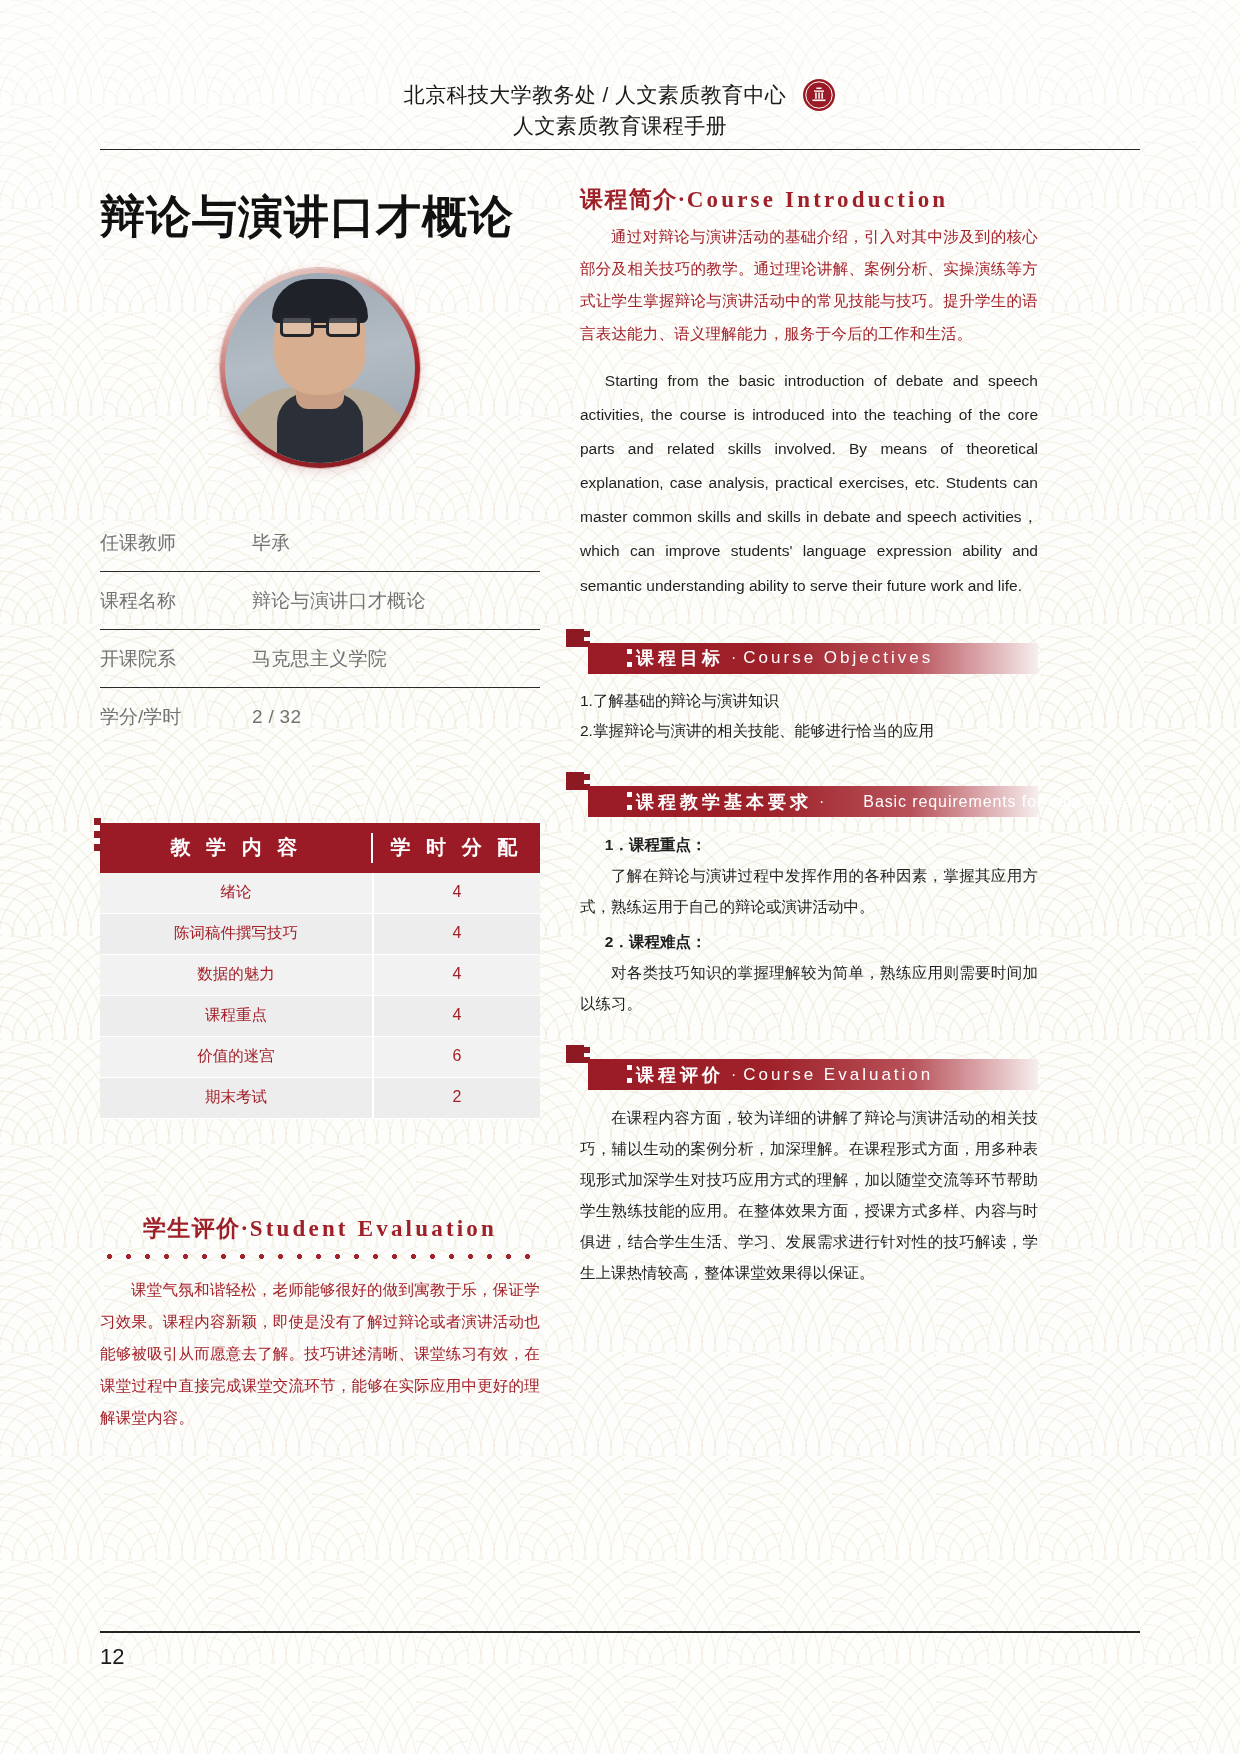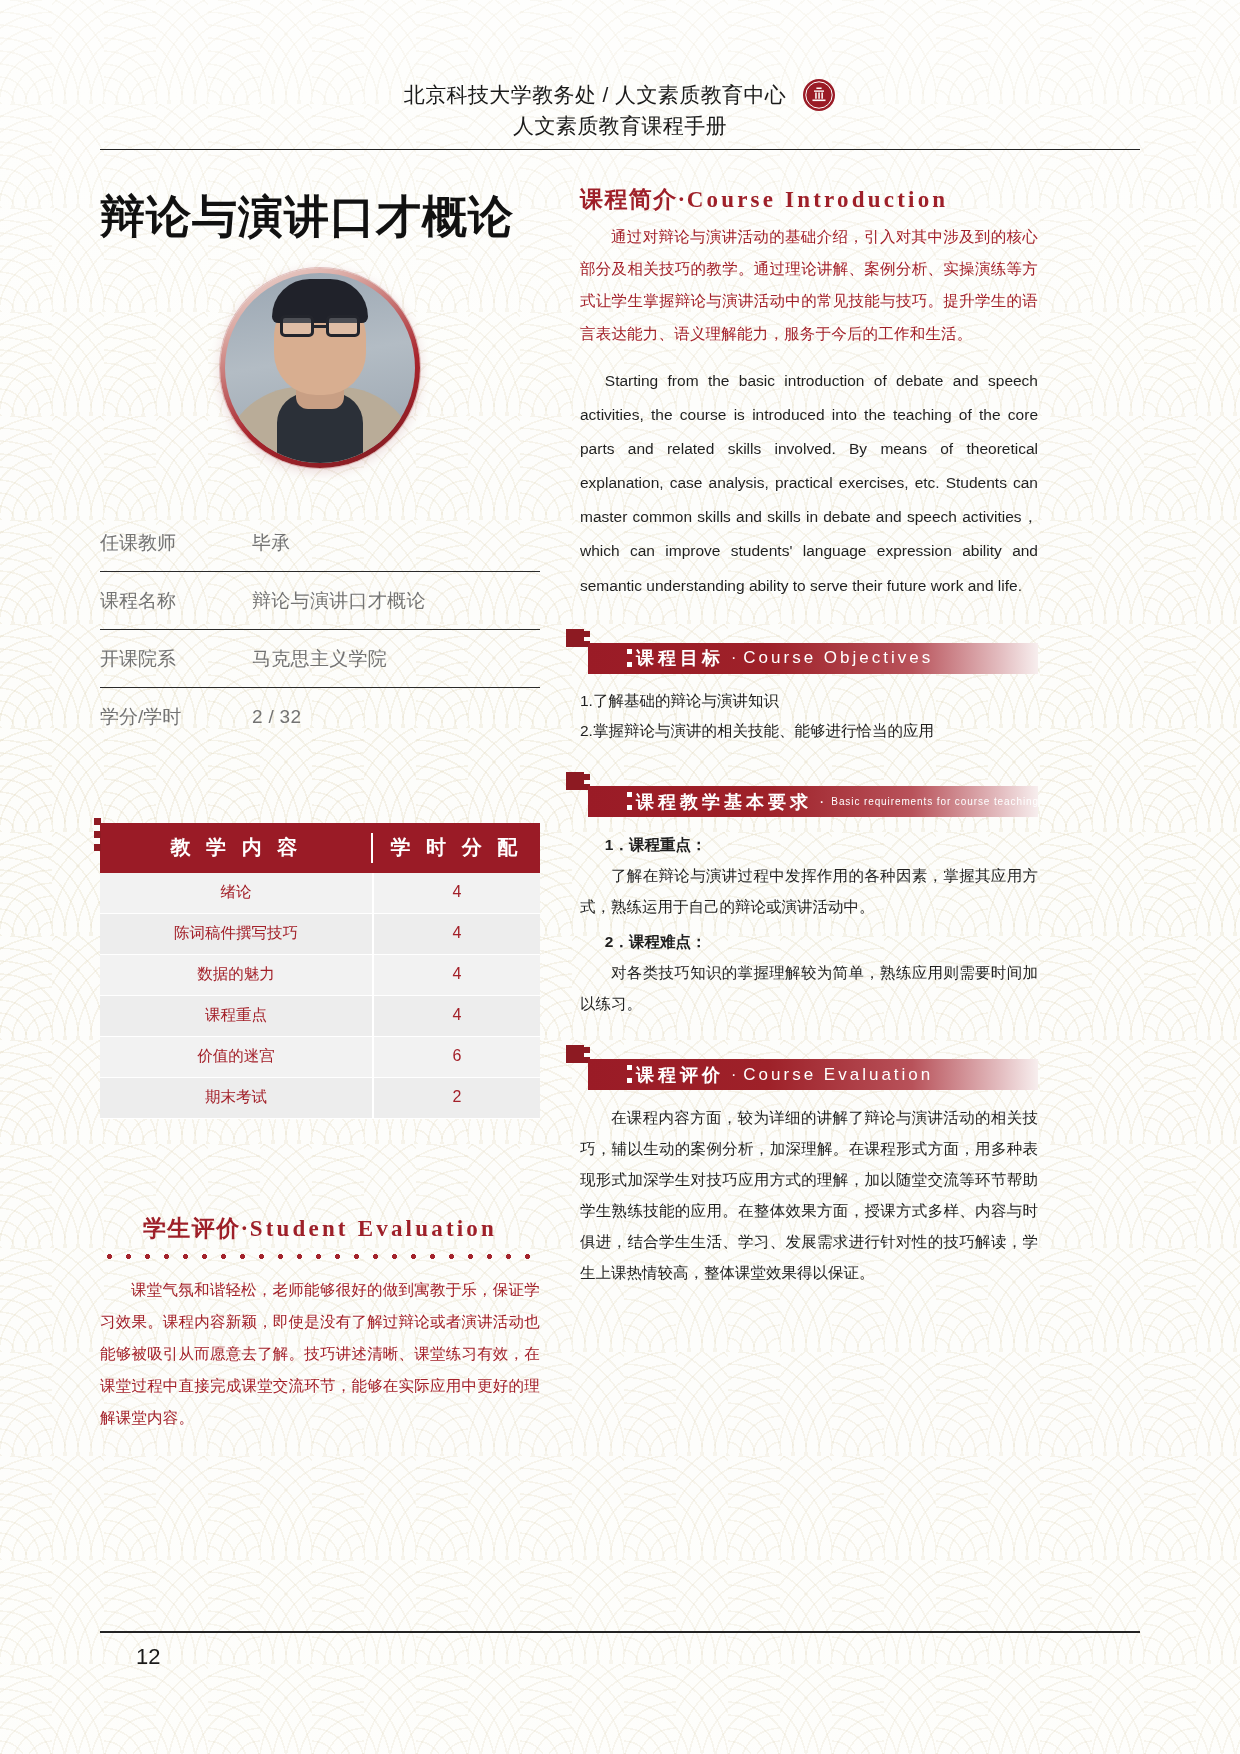--- a/index.html
+++ b/index.html
@@ -388,22 +388,23 @@
     font-size: 16px;
     padding: 0 7px;
   }
   .banner-en {
     color: #ffffff;
     font-size: 17px;
     letter-spacing: 3px;
     white-space: nowrap;
   }
   .banner-en.small {
-    font-size: 10px;
+    font-size: 16px;
     letter-spacing: 0.9px;
+    margin-left: 32px;
   }
 
   
   .obj-list {
     list-style: none;
   }
   .obj-list li {
     font-size: 15.5px;
     color: #1f1f1f;
     line-height: 1.95;
@@ -427,21 +428,20 @@
     bottom: 84px;
   }
   .footer-rule {
     height: 1.6px;
     background: #222;
   }
   .page-num {
     margin-top: 11px;
     font-size: 22px;
     color: #1a1a1a;
-    margin-left: 36px;
   }
 </style>
 </head>
 <body>
 
 <div class="bg-pattern"></div>
 <div class="bg-wash"></div>
 
 <div class="page">
 

